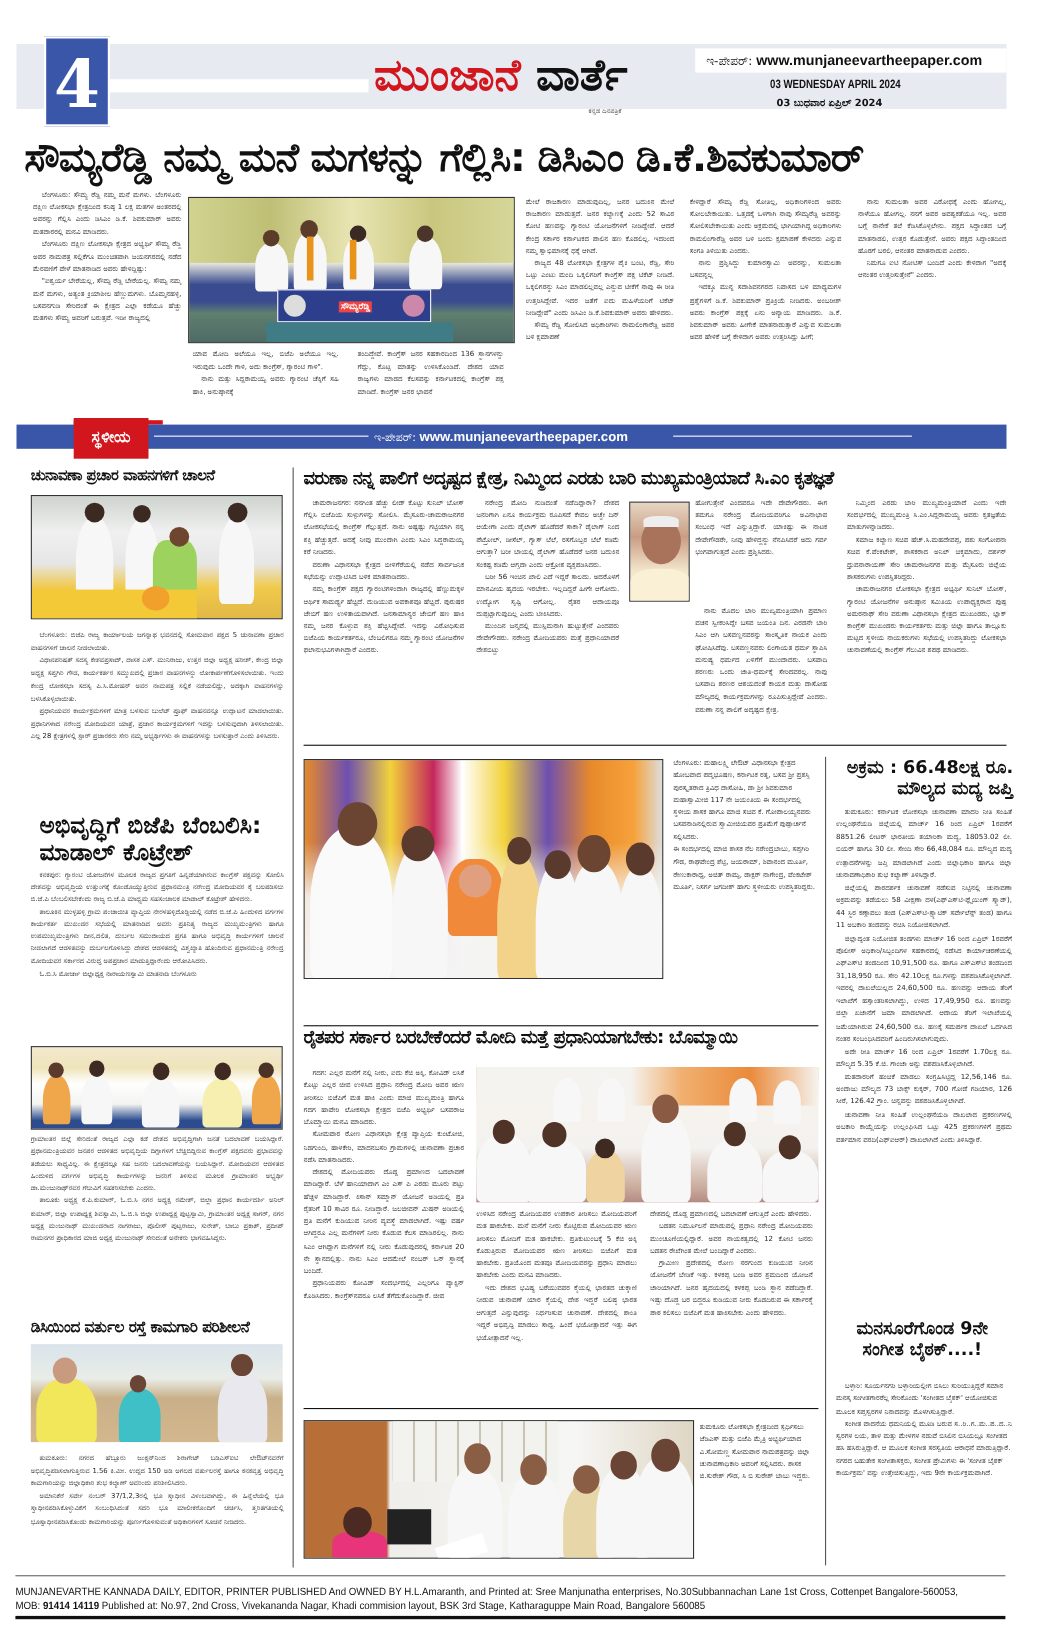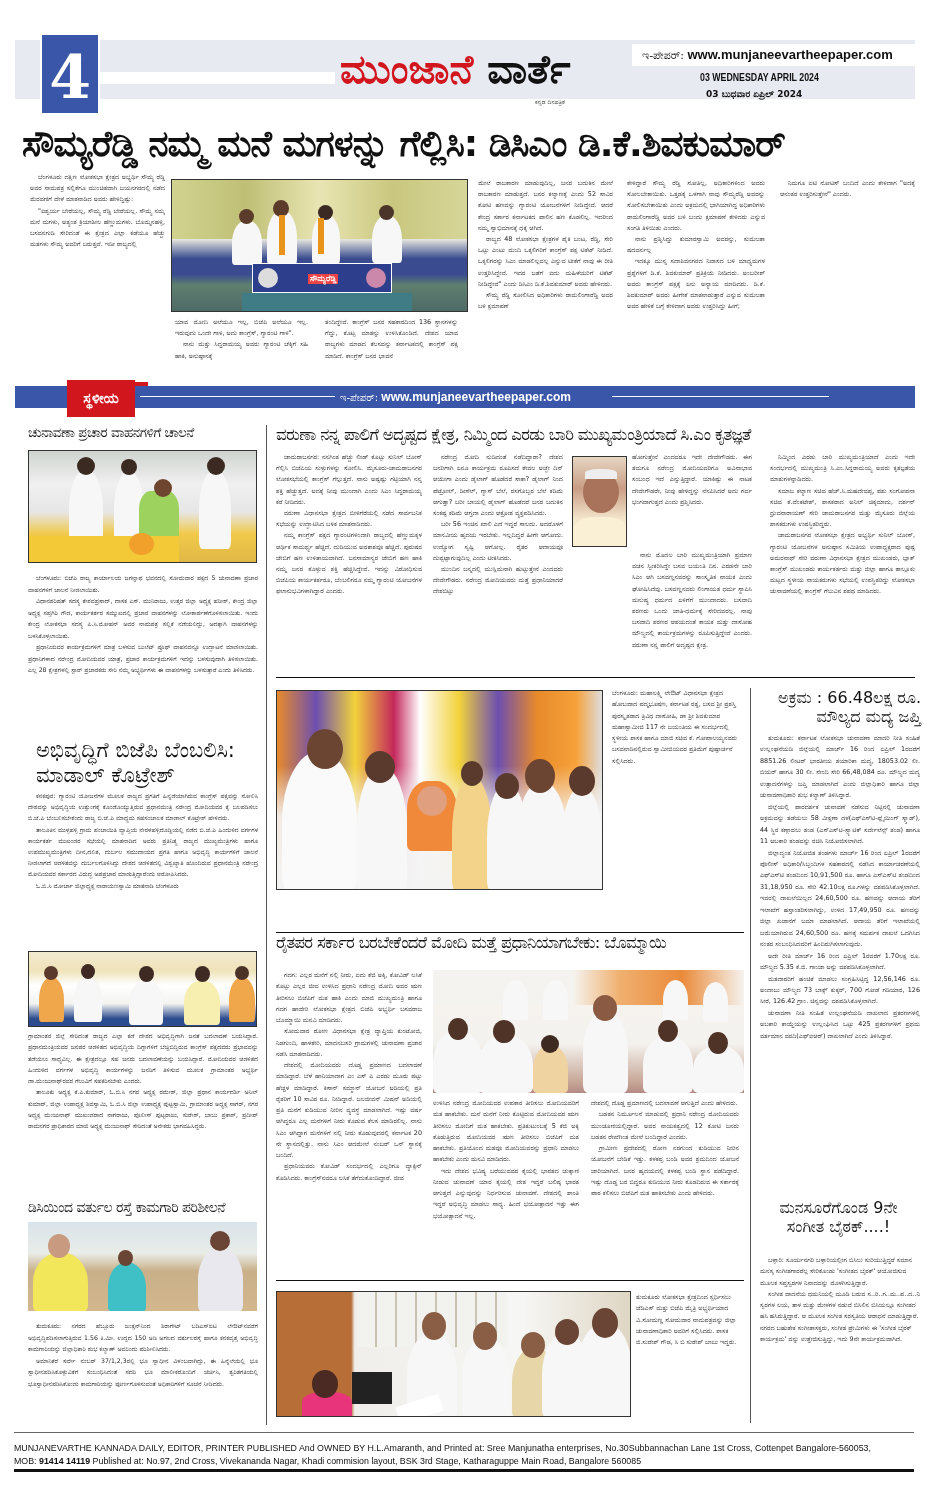--- a/index.html
+++ b/index.html
@@ -20,21 +20,21 @@
 .col{font-size:6.4px;line-height:11.2px;color:#222;text-align:justify;overflow:hidden}
 .col p{text-indent:8px}
 .photo{overflow:hidden;border:1px solid #333}
 .rule-h{height:2px;background:#111}
 .rule-v{width:2px;background:#111}
 .section-bar{left:15px;top:386px;width:900px;height:22px;background:#3a56a8}
 .section-tag{left:67px;top:380px;width:68px;height:37px;background:#d2161e;color:#fff;font-size:14px;font-weight:bold;text-align:center;line-height:37px}
 .section-line{top:396px;height:1px;background:#fff}
 .section-url{left:340px;top:388px;color:#fff;font-size:10px;line-height:18px;white-space:nowrap}
 .section-url b{font-family:"Liberation Sans",sans-serif;font-size:12px}
-.h2{font-weight:normal;white-space:nowrap;line-height:1.2}
+.h2{font-weight:bold;white-space:nowrap;line-height:1.2}
 .footer-txt{left:14px;top:1441px;font-family:"Liberation Sans",sans-serif;font-size:9.5px;line-height:13px;color:#111;width:925px;transform:scaleX(.93);transform-origin:left}
 .footer-rule{left:14px;top:1469px;width:900px;height:3px;background:#111}
 
 .ph-rally{background:linear-gradient(180deg,#d7d68a 0%,#b9c178 30%,#e8e8e0 45%,#3a4c8f 60%,#3a4c8f 72%,#5f7f6f 80%,#4e6a66 100%)}
 .ph-banner{background:#2d3f8c;border:1px solid #fff}
 .ph-puja{background:linear-gradient(180deg,#cfd4cf 0%,#f0f0f0 30%,#e6e6e6 55%,#f1c94a 75%,#e0b846 100%)}
 .ph-press{background:linear-gradient(180deg,#f2ead0 0%,#efe3b9 25%,#fff 45%,#f3f3f0 70%,#2c4c8f 90%,#2c4c8f 100%)}
 .ph-field{background:linear-gradient(180deg,#d9e3ea 0%,#e9ede8 35%,#c9b089 55%,#d3b78d 100%)}
 .ph-flowers{background:linear-gradient(90deg,#e88a2a 0%,#6d4fb0 12%,#f2d23b 24%,#c4275b 36%,#fff 44%,#f2d23b 56%,#6d4fb0 68%,#e88a2a 80%,#f6a23b 92%,#ddd 100%)}
 .ph-flowers-low{background:linear-gradient(180deg,rgba(255,255,255,0) 0%,rgba(245,245,245,.9) 40%,#f4f4f4 100%)}
@@ -58,20 +58,21 @@
 <div class="abs epaper-box">
   <span>ಇ-ಪೇಪರ್:</span>
   <b>www.munjaneevartheepaper.com</b>
 </div>
 <div class="abs date-en">03 WEDNESDAY APRIL 2024</div>
 <div class="abs date-kn">03 ಬುಧವಾರ ಏಪ್ರಿಲ್ 2024</div>
 
 <div class="abs main-head">ಸೌಮ್ಯರೆಡ್ಡಿ ನಮ್ಮ ಮನೆ ಮಗಳನ್ನು ಗೆಲ್ಲಿಸಿ: ಡಿಸಿಎಂ ಡಿ.ಕೆ.ಶಿವಕುಮಾರ್</div>
 
 <div class="abs col" style="left:30px;top:172px;width:135px;height:198px">
+  <p>ಬೆಂಗಳೂರು: ಸೌಮ್ಯ ರೆಡ್ಡಿ ನಮ್ಮ ಮನೆ ಮಗಳು. ಬೆಂಗಳೂರು ದಕ್ಷಿಣ ಲೋಕಸಭಾ ಕ್ಷೇತ್ರದಿಂದ ಕನಿಷ್ಠ 1 ಲಕ್ಷ ಮತಗಳ ಅಂತರದಲ್ಲಿ ಅವರನ್ನು ಗೆಲ್ಲಿಸಿ ಎಂದು ಡಿಸಿಎಂ ಡಿ.ಕೆ. ಶಿವಕುಮಾರ್ ಅವರು ಮತದಾರರಲ್ಲಿ ಮನವಿ ಮಾಡಿದರು.</p>
   <p>ಬೆಂಗಳೂರು ದಕ್ಷಿಣ ಲೋಕಸಭಾ ಕ್ಷೇತ್ರದ ಅಭ್ಯರ್ಥಿ ಸೌಮ್ಯ ರೆಡ್ಡಿ ಅವರ ನಾಮಪತ್ರ ಸಲ್ಲಿಕೆಗೂ ಮುಂಚಿತವಾಗಿ ಜಯನಗರದಲ್ಲಿ ನಡೆದ ಮೆರವಣಿಗೆ ವೇಳೆ ಮಾತನಾಡಿದ ಅವರು ಹೇಳಿದ್ದಿಷ್ಟು:</p>
   <p>"ಐಶ್ವರ್ಯ ಬೇರೆಯಲ್ಲ, ಸೌಮ್ಯ ರೆಡ್ಡಿ ಬೇರೆಯಲ್ಲ. ಸೌಮ್ಯ ನಮ್ಮ ಮನೆ ಮಗಳು, ಅತ್ಯಂತ ಕ್ರಿಯಾಶೀಲ ಹೆಣ್ಣುಮಗಳು. ಬೊಮ್ಮನಹಳ್ಳಿ, ಬಸವನಗುಡಿ ಸೇರಿದಂತೆ ಈ ಕ್ಷೇತ್ರದ ಎಲ್ಲಾ ಕಡೆಯೂ ಹೆಚ್ಚು ಮತಗಳು ಸೌಮ್ಯ ಅವರಿಗೆ ಬರುತ್ತವೆ. ಇಡೀ ರಾಜ್ಯದಲ್ಲಿ</p>
 </div>
 <div class="abs" style="left:67px;top:382px;width:81px;height:4px;background:#d2161e"></div>
 
 <div class="abs photo ph-rally" style="left:171px;top:179px;width:297px;height:133px">
   <div class="abs" style="left:0;top:0;width:100%;height:45%;background:linear-gradient(90deg,#d1d38f,#bfbf76,#e9e5b3,#c9c77e,#d6d699)"></div>
   <div class="person" style="left:95px;top:30px;width:30px;height:55px"></div>
   <div class="head" style="left:101px;top:20px;width:16px;height:17px;background:#5b3b2a"></div>
   <div class="person" style="left:140px;top:34px;width:28px;height:50px"></div>
@@ -97,24 +98,25 @@
 <div class="abs col" style="left:325px;top:317px;width:133px;height:55px">
   <p style="text-indent:0">ತಂದಿದ್ದೇವೆ. ಕಾಂಗ್ರೆಸ್ ಜನರ ಸಹಕಾರದಿಂದ 136 ಸ್ಥಾನಗಳನ್ನು ಗೆದ್ದು, ಕೊಟ್ಟ ಮಾತನ್ನು ಉಳಿಸಿಕೊಂಡಿದೆ. ದೇಶದ ಯಾವ ರಾಜ್ಯಗಳು ಮಾಡದ ಕೆಲಸವನ್ನು ಕರ್ನಾಟಕದಲ್ಲಿ ಕಾಂಗ್ರೆಸ್ ಪಕ್ಷ ಮಾಡಿದೆ. ಕಾಂಗ್ರೆಸ್ ಜನರ ಭಾವನೆ</p>
 </div>
 <div class="abs col" style="left:478px;top:178px;width:135px;height:192px">
   <p style="text-indent:0">ಮೇಲೆ ರಾಜಕಾರಣ ಮಾಡುವುದಿಲ್ಲ, ಜನರ ಬದುಕಿನ ಮೇಲೆ ರಾಜಕಾರಣ ಮಾಡುತ್ತದೆ. ಜನರ ಕಲ್ಯಾಣಕ್ಕೆ ಎಂದು 52 ಸಾವಿರ ಕೋಟಿ ಹಣವನ್ನು ಗ್ಯಾರಂಟಿ ಯೋಜನೆಗಳಿಗೆ ನೀಡಿದ್ದೇವೆ. ಆದರೆ ಕೇಂದ್ರ ಸರ್ಕಾರ ಕರ್ನಾಟಕದ ಪಾಲಿನ ಹಣ ಕೊಡಲಿಲ್ಲ. ಇದರಿಂದ ನಮ್ಮ ಸ್ವಾಭಿಮಾನಕ್ಕೆ ಧಕ್ಕೆ ಆಗಿದೆ.</p>
   <p>ರಾಜ್ಯದ 48 ಲೋಕಸಭಾ ಕ್ಷೇತ್ರಗಳ ಪೈಕಿ ಬಂಟ, ರೆಡ್ಡಿ, ಸೇರಿ ಒಟ್ಟು ಎಂಟು ಮಂದಿ ಒಕ್ಕಲಿಗರಿಗೆ ಕಾಂಗ್ರೆಸ್ ಪಕ್ಷ ಟಿಕೆಟ್ ನೀಡಿದೆ. ಒಕ್ಕಲಿಗರನ್ನು ಸಿಎಂ ಮಾಡಲಿಲ್ಲವಲ್ಲ ಎನ್ನುವ ಟೀಕೆಗೆ ನಾವು ಈ ರೀತಿ ಉತ್ತರಿಸಿದ್ದೇವೆ. ಇದರ ಜತೆಗೆ ಐದು ಮಹಿಳೆಯರಿಗೆ ಟಿಕೆಟ್ ನೀಡಿದ್ದೇವೆ" ಎಂದು ಡಿಸಿಎಂ ಡಿ.ಕೆ.ಶಿವಕುಮಾರ್ ಅವರು ಹೇಳಿದರು.</p>
   <p>ಸೌಮ್ಯ ರೆಡ್ಡಿ ಸೋಲಿಸಿದ ಅಧಿಕಾರಿಗಳು ರಾಮಲಿಂಗಾರೆಡ್ಡಿ ಅವರ ಬಳಿ ಕ್ಷಮಾಪಣೆ</p>
 </div>
 <div class="abs col" style="left:627px;top:178px;width:138px;height:192px">
   <p style="text-indent:0">ಕೇಳಿದ್ದಾರೆ ಸೌಮ್ಯ ರೆಡ್ಡಿ ಸೋತಿಲ್ಲ, ಅಧಿಕಾರಿಗಳಿಂದ ಅವರು ಸೋಲಬೇಕಾಯಿತು. ಒತ್ತಡಕ್ಕೆ ಒಳಗಾಗಿ ನಾವು ಸೌಮ್ಯರೆಡ್ಡಿ ಅವರನ್ನು ಸೋಲಿಸಬೇಕಾಯಿತು ಎಂದು ಅಕ್ರಮದಲ್ಲಿ ಭಾಗಿಯಾಗಿದ್ದ ಅಧಿಕಾರಿಗಳು ರಾಮಲಿಂಗಾರೆಡ್ಡಿ ಅವರ ಬಳಿ ಬಂದು ಕ್ಷಮಾಪಣೆ ಕೇಳಿದರು ಎನ್ನುವ ಸಂಗತಿ ತಿಳಿಯಿತು ಎಂದರು.</p>
-  <p>ನಾನು ಪ್ರಶ್ನಿಸಿದ್ದು ಕುಮಾರಸ್ವಾಮಿ ಅವರನ್ನು, ಸುಮಲತಾ ಷದವರ್ನಲ್ಲ</p>
+  <p>ನಾನು ಪ್ರಶ್ನಿಸಿದ್ದು ಕುಮಾರಸ್ವಾಮಿ ಅವರನ್ನು, ಸುಮಲತಾ ಬಸವನ್ನಲ್ಲ</p>
   <p>ಇದಕ್ಕೂ ಮುನ್ನ ಸದಾಶಿವನಗರದ ನಿವಾಸದ ಬಳಿ ಮಾಧ್ಯಮಗಳ ಪ್ರಶ್ನೆಗಳಿಗೆ ಡಿ.ಕೆ. ಶಿವಕುಮಾರ್ ಪ್ರತಿಕ್ರಿಯೆ ನೀಡಿದರು. ಅಂಬರೀಶ್ ಅವರು ಕಾಂಗ್ರೆಸ್ ಪಕ್ಷಕ್ಕೆ ಏನು ಅನ್ಯಾಯ ಮಾಡಿದರು. ಡಿ.ಕೆ. ಶಿವಕುಮಾರ್ ಅವರು ಹೀಗೇಕೆ ಮಾತನಾಡುತ್ತಾರೆ ಎನ್ನುವ ಸುಮಲತಾ ಅವರ ಹೇಳಿಕೆ ಬಗ್ಗೆ ಕೇಳಿದಾಗ ಅವರು ಉತ್ತರಿಸಿದ್ದು ಹೀಗೆ;</p>
 </div>
 <div class="abs col" style="left:780px;top:178px;width:135px;height:192px">
+  <p>ನಾನು ಸುಮಲತಾ ಅವರ ವಿರೋಧಕ್ಕೆ ಎಂದು ಹೋಗಿಲ್ಲ, ನಾಳೆಯೂ ಹೋಗಲ್ಲ. ನನಗೆ ಅವರ ಅವಶ್ಯಕತೆಯೂ ಇಲ್ಲ. ಅವರ ಬಗ್ಗೆ ನಾನೇಕೆ ತಲೆ ಕೆಡಿಸಿಕೊಳ್ಳಲೇನು. ಪಕ್ಷದ ಸಿದ್ಧಾಂತದ ಬಗ್ಗೆ ಮಾತನಾಡಲಿ, ಉತ್ತರ ಕೊಡುತ್ತೇನೆ. ಅವರು ಪಕ್ಷದ ಸಿದ್ಧಾಂತದಿಂದ ಹೊರಗೆ ಬರಲಿ, ಆನಂತರ ಮಾತನಾಡುವ ಎಂದರು.</p>
   <p>ನಿಮಗೂ ಐಟಿ ನೋಟಿಸ್ ಬಂದಿದೆ ಎಂದು ಕೇಳಿದಾಗ "ಅದಕ್ಕೆ ಆನಂತರ ಉತ್ತರಿಸುತ್ತೇನೆ" ಎಂದರು.</p>
 </div>
 
 <div class="abs section-bar"></div>
 <div class="abs section-line" style="left:140px;width:195px"></div>
 <div class="abs section-line" style="left:612px;width:217px"></div>
 <div class="abs section-url">
   <span>ಇ-ಪೇಪರ್:</span>
   <b>www.munjaneevartheepaper.com</b>
 </div>
@@ -222,20 +224,21 @@
   <div class="head" style="left:184px;top:70px;width:22px;height:25px;background:#5a3a2c"></div>
   <div class="person" style="left:210px;top:92px;width:40px;height:108px"></div>
   <div class="head" style="left:218px;top:82px;width:24px;height:26px;background:#5a3a2c"></div>
   <div class="person" style="left:240px;top:90px;width:50px;height:110px"></div>
   <div class="head" style="left:248px;top:68px;width:30px;height:34px;background:#6b4532"></div>
   <div class="person" style="left:285px;top:95px;width:40px;height:105px"></div>
   <div class="head" style="left:292px;top:75px;width:26px;height:30px;background:#5a3a2c"></div>
 </div>
 <div class="abs col" style="left:612px;top:688px;width:130px;height:210px;line-height:11.3px;text-align:left">
   <p style="text-indent:0">ಬೆಂಗಳೂರು: ಮಹಾಲಕ್ಷ್ಮಿ ಲೇಔಟ್ ವಿಧಾನಸಭಾ ಕ್ಷೇತ್ರದ ಹೋಬವಾದ ಪದ್ಮಭೂಷಣ, ಕರ್ನಾಟಕ ರತ್ನ, ಬಸವ ಶ್ರೀ ಪ್ರಶಸ್ತಿ ಪುರಸ್ಕೃತರಾದ ತ್ರಿವಿಧ ದಾಸೋಹಿ, ಡಾ ಶ್ರೀ ಶಿವಕುಮಾರ ಮಹಾಸ್ವಾಮೀಜಿ 117 ನೇ ಜಯಂತಿಯ ಈ ಸಂದರ್ಭದಲ್ಲಿ ಸ್ಥಳೀಯ ಶಾಸಕ ಹಾಗೂ ಮಾಜಿ ಸಚಿವ ಕೆ. ಗೋಪಾಲಯ್ಯನವರು ಬಸವನಾಡಿನಲ್ಲಿರುವ ಸ್ವಾಮೀಜಿಯವರ ಪ್ರತಿಮೆಗೆ ಪುಷ್ಪಾರ್ಚನೆ ಸಲ್ಲಿಸಿದರು.</p>
+  <p style="text-indent:0">ಈ ಸಂದರ್ಭದಲ್ಲಿ ಮಾಜಿ ಶಾಸಕ ನೆಲ ನರೇಂದ್ರಬಾಬು, ಸಪ್ತಗಿರಿ ಗೌಡ, ರಾಘವೇಂದ್ರ ಶೆಟ್ಟಿ, ಜಯರಾಮ್, ಶಿವಾನಂದ ಮೂರ್ತಿ, ರೇಣುಕಾರಾಧ್ಯ, ಅಜಿತ್ ರಾಮ್ಯ, ಡಾಕ್ಟರ್ ನಾಗೇಂದ್ರ, ವೆಂಕಟೇಶ್ ಮೂರ್ತಿ, ನಿಸರ್ಗ ಜಗದೀಶ್ ಹಾಗು ಸ್ಥಳೀಯರು ಉಪಸ್ಥಿತರಿದ್ದರು.</p>
 </div>
 <div class="abs rule-h" style="left:276px;top:932px;width:468px;height:1px"></div>
 
 <div class="abs h2" style="left:276px;top:933px;font-size:16.5px;letter-spacing:-.7px;width:468px">ರೈತಪರ ಸರ್ಕಾರ ಬರಬೇಕೆಂದರೆ ಮೋದಿ ಮತ್ತೆ ಪ್ರಧಾನಿಯಾಗಬೇಕು: ಬೊಮ್ಮಾಯಿ</div>
 <div class="abs col" style="left:276px;top:970px;width:146px;height:305px;line-height:11.25px">
   <p>ಗದಗ: ಎಲ್ಲರ ಮನೆಗೆ ನಲ್ಲಿ ನೀರು, ಐದು ಕೆಜಿ ಅಕ್ಕಿ, ಕೋವಿಡ್ ಲಸಿಕೆ ಕೊಟ್ಟು ಎಲ್ಲರ ಜೀವ ಉಳಿಸಿದ ಪ್ರಧಾನಿ ನರೇಂದ್ರ ಮೋದಿ ಅವರ ಋಣ ತೀರಿಸಲು ಬಿಜೆಪಿಗೆ ಮತ ಹಾಕಿ ಎಂದು ಮಾಜಿ ಮುಖ್ಯಮಂತ್ರಿ ಹಾಗೂ ಗದಗ ಹಾವೇರಿ ಲೋಕಸಭಾ ಕ್ಷೇತ್ರದ ಬಿಜೆಪಿ ಅಭ್ಯರ್ಥಿ ಬಸವರಾಜ ಬೊಮ್ಮಾಯಿ ಮನವಿ ಮಾಡಿದರು.</p>
   <p>ಸೋಮವಾರ ರೋಣ ವಿಧಾನಸಭಾ ಕ್ಷೇತ್ರ ವ್ಯಾಪ್ತಿಯ ಕುಂಟೋಜಿ, ನಿಡಗುಂದಿ, ಹಾಳಕೇರಿ, ಮಾದನಬಸರಿ ಗ್ರಾಮಗಳಲ್ಲಿ ಚುನಾವಣಾ ಪ್ರಚಾರ ನಡೆಸಿ ಮಾತನಾಡಿದರು.</p>
   <p>ದೇಶದಲ್ಲಿ ಮೋದಿಯವರು ದೊಡ್ಡ ಪ್ರಮಾಣದ ಬದಲಾವಣೆ ಮಾಡಿದ್ದಾರೆ. ಬೆಳೆ ಹಾನಿಯಾದಾಗ ಎಂ ಎಸ್ ಪಿ ಎರಡು ಮೂರು ಪಟ್ಟು ಹೆಚ್ಚಳ ಮಾಡಿದ್ದಾರೆ. ಕಿಸಾನ್ ಸಮ್ಮಾನ್ ಯೋಜನೆ ಅಡಿಯಲ್ಲಿ ಪ್ರತಿ ರೈತರಿಗೆ 10 ಸಾವಿರ ರೂ. ನೀಡಿದ್ದಾರೆ. ಜಲಜೀವನ್ ಮಿಷನ್ ಅಡಿಯಲ್ಲಿ ಪ್ರತಿ ಮನೆಗೆ ಕುಡಿಯುವ ನೀರಿನ ವ್ಯವಸ್ಥೆ ಮಾಡಲಾಗಿದೆ. ಇಷ್ಟು ವರ್ಷ ಆಗಿದ್ದರೂ ಎಲ್ಲ ಮನೆಗಳಿಗೆ ನೀರು ಕೊಡುವ ಕೆಲಸ ಮಾಡಿರಲಿಲ್ಲ. ನಾನು ಸಿಎಂ ಆಗಿದ್ದಾಗ ಮನೆಗಳಿಗೆ ನಲ್ಲಿ ನೀರು ಕೊಡುವುದರಲ್ಲಿ ಕರ್ನಾಟಕ 20 ನೇ ಸ್ಥಾನದಲ್ಲಿತ್ತು. ನಾನು ಸಿಎಂ ಆದಮೇಲೆ ನಂಬರ್ ಒನ್ ಸ್ಥಾನಕ್ಕೆ ಬಂದಿದೆ.</p>
   <p>ಪ್ರಧಾನಿಯವರು ಕೋವಿಡ್ ಸಂದರ್ಭದಲ್ಲಿ ಎಲ್ಲರಿಗೂ ವ್ಯಾಕ್ಸಿನ್ ಕೊಡಿಸಿದರು. ಕಾಂಗ್ರೆಸ್‌ನವರೂ ಲಸಿಕೆ ತೆಗೆದುಕೊಂಡಿದ್ದಾರೆ. ಜೀವ</p>
 </div>

